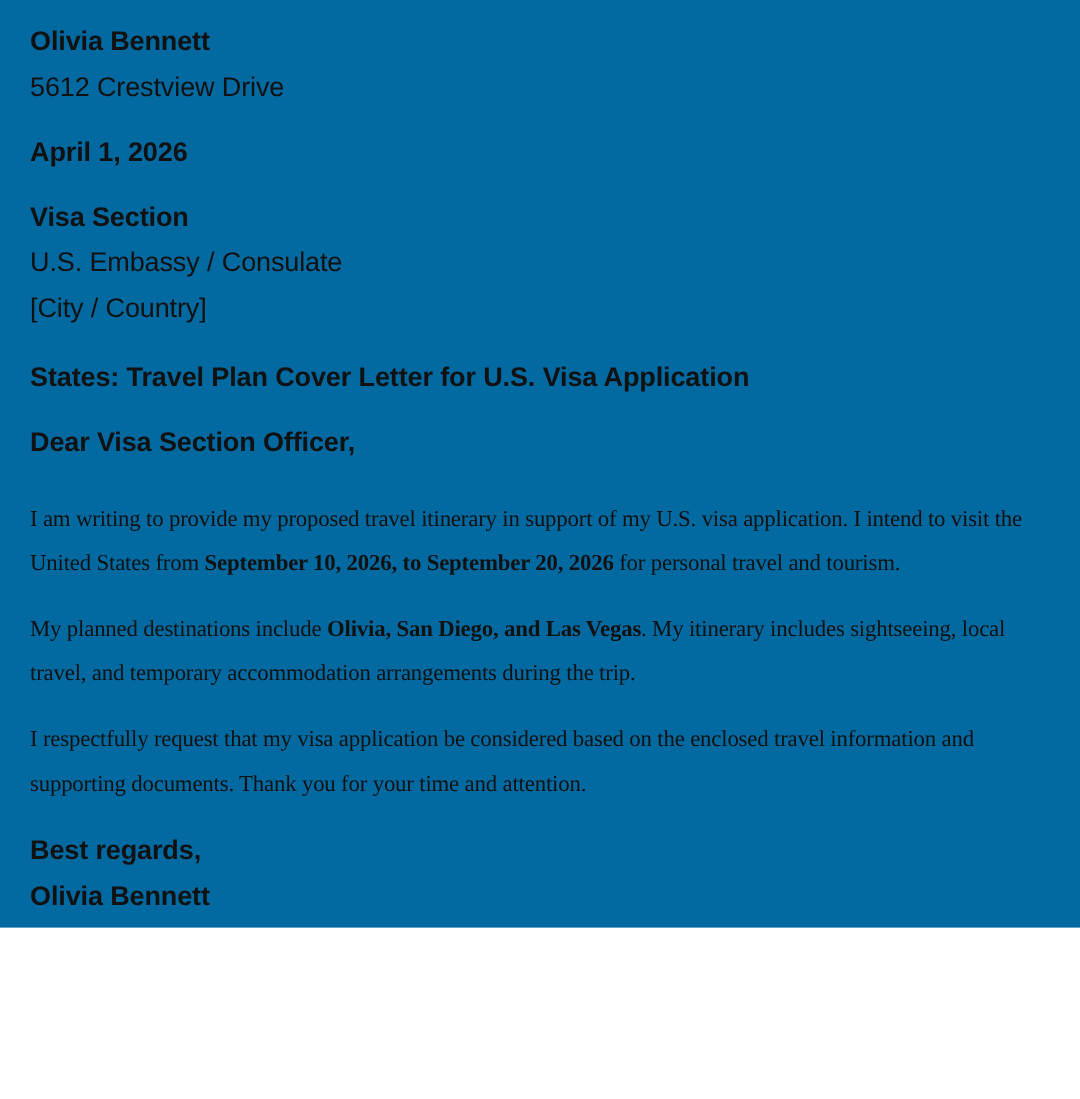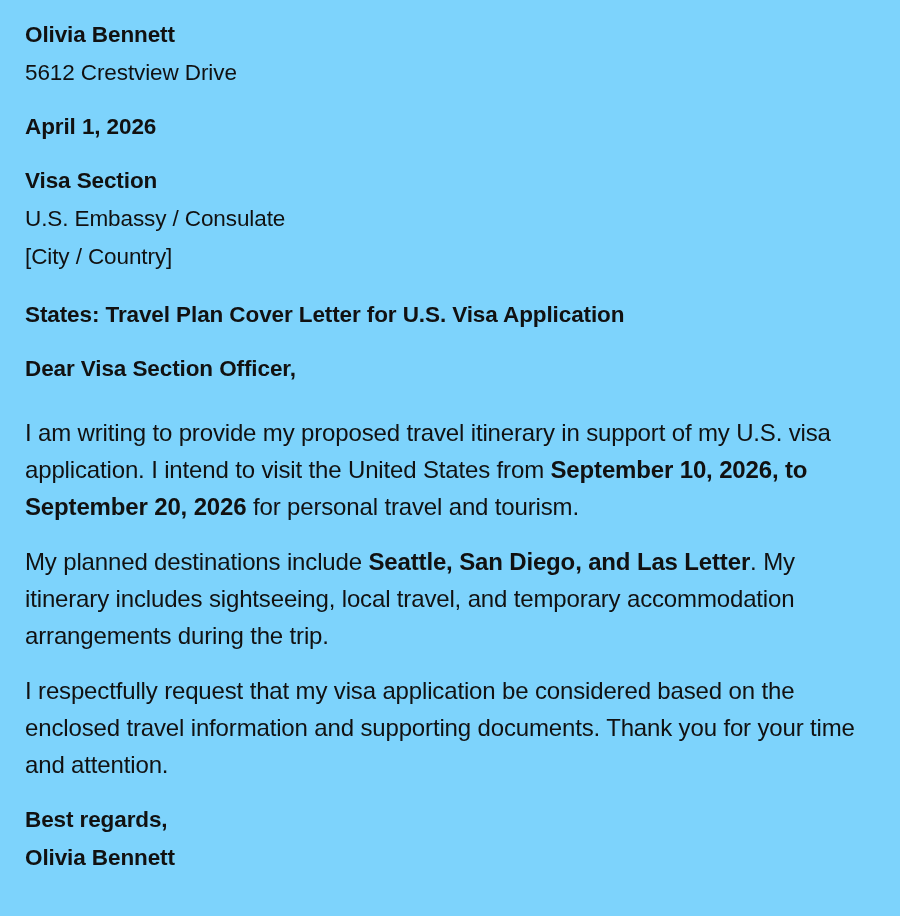--- a/index.html
+++ b/index.html
@@ -11,48 +11,49 @@
   body {
     width: 900px;
     height: 916px;
     font-family: "Liberation Sans", sans-serif;
     color: #111111;
     -webkit-font-smoothing: antialiased;
   }
   .page {
     box-sizing: border-box;
     width: 900px;
-    height: 916px;
+    height: 773px;
     padding: 16px 25px 0 25px;
-    background: #7dd3fc;
+    background: #0369a1;
   }
   .letter {
     width: 850px;
   }
   .block {
     margin: 0 0 16px 0;
   }
   .block:last-child {
     margin-bottom: 0;
   }
   .line {
     font-size: 22.5px;
     line-height: 38px;
     letter-spacing: -0.1px;
     white-space: nowrap;
   }
   .line.bold {
     font-weight: bold;
   }
   .para {
-    font-size: 24px;
+    font-size: 19px;
     line-height: 37px;
     letter-spacing: -0.15px;
     margin: 0 0 18px 0;
     text-align: left;
+    font-family: Liberation Serif, serif;
   }
   .para:last-child {
     margin-bottom: 0;
   }
   .para b, .line b {
     font-weight: bold;
   }
   .sender-block { margin-bottom: 16px; }
   .date-block { margin-bottom: 16px; }
   .recipient-block { margin-bottom: 20px; }
@@ -86,21 +87,21 @@
       <div class="line bold">States: Travel Plan Cover Letter for U.S. Visa Application</div>
     </div>
 
     <div class="block salutation-block">
       <div class="line bold">Dear Visa Section Officer,</div>
     </div>
 
     <div class="block body-block">
       <p class="para"><span>I am writing to provide my proposed travel itinerary in support of my U.S. visa application. I intend to visit the United States from </span><b>September 10, 2026, to September 20, 2026</b><span> for personal travel and tourism.</span></p>
 
-      <p class="para"><span>My planned destinations include </span><b>Seattle, San Diego, and Las Letter</b><span>. My itinerary includes sightseeing, local travel, and temporary accommodation arrangements during the trip.</span></p>
+      <p class="para"><span>My planned destinations include </span><b>Olivia, San Diego, and Las Vegas</b><span>. My itinerary includes sightseeing, local travel, and temporary accommodation arrangements during the trip.</span></p>
 
       <p class="para"><span>I respectfully request that my visa application be considered based on the enclosed travel information and supporting documents. Thank you for your time and attention.</span></p>
     </div>
 
     <div class="block closing-block">
       <div class="line bold">Best regards,</div>
       <div class="line bold">Olivia Bennett</div>
     </div>
 
   </div>

